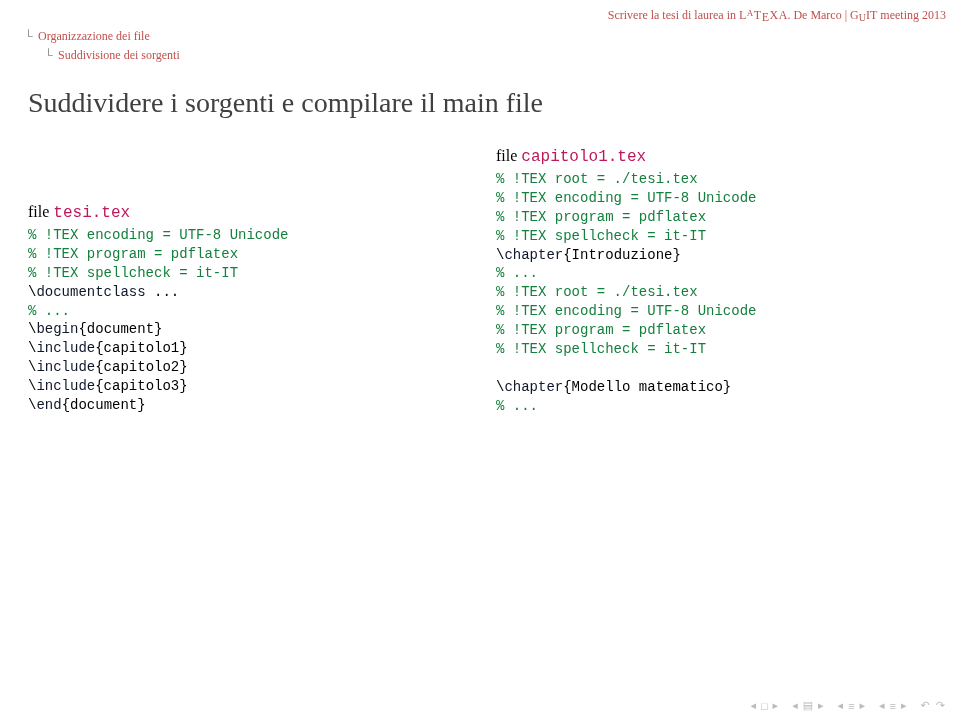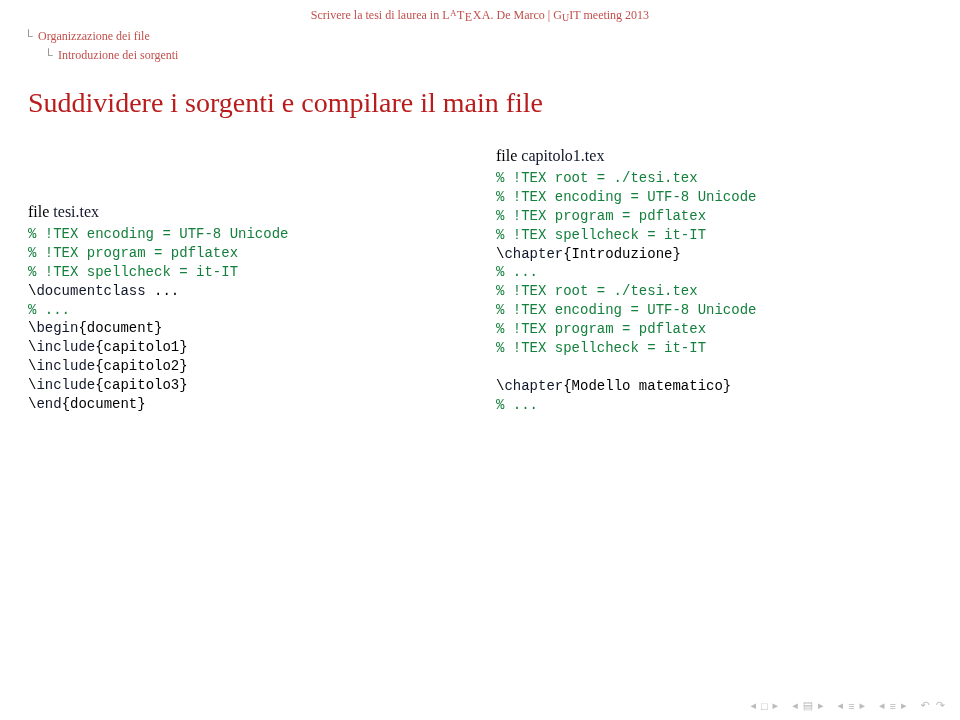--- a/index.html
+++ b/index.html
@@ -6,21 +6,21 @@
   body {
     width: 960px;
     height: 720px;
     font-family: Georgia, 'Times New Roman', serif;
     background: #ffffff;
     position: relative;
     overflow: hidden;
   }
   .header {
     display: flex;
-    justify-content: center;
+    justify-content: flex-end;
     padding: 8px 14px 2px 14px;
     font-size: 12px;
   }
   .header-left { color: #c0504d; }
   .header-right { color: #c0504d; }
   .latex-logo { letter-spacing: 0.5px; }
   .latex-a { font-size: 9px; position: relative; top: -3px; }
   .latex-e { position: relative; top: 2px; }
   .guit { font-variant: small-caps; margin-top: 44px; }
   .guit-u { position: relative; top: 2px; font-size: 10px; }
@@ -28,21 +28,21 @@
   .breadcrumb {
     font-size: 12px;
     color: #c0504d;
     padding-left: 14px;
   }
   .bc1 { padding-left: 24px; margin-top: 4px; }
   .bc2 { padding-left: 44px; margin-top: 4px; }
   .bc-l { color: #888; display: inline-block; width: 14px; }
 
   .title {
-    color: #b91c1c;
+    color: #404040;
     font-size: 28px;
     font-weight: normal;
     padding: 24px 37px 18px 28px;
   }
 
   .content {
     display: flex;
     padding: 0 28px;
     gap: 32px;
   }
@@ -51,22 +51,22 @@
   }
   .col-left { margin-top: 56px; }
   .col-right { margin-top: 0; }
 
   .file-label {
     font-size: 16px;
     margin-bottom: 4px;
     margin-top: 10px;
   }
   .file-name {
-    font-family: Liberation Serif, serif;
-    color: #0f172a;
+    font-family: Liberation Mono, monospace;
+    color: #be185d;
   }
 
   pre.code {
     font-family: 'Courier New', monospace;
     font-size: 14px;
     line-height: 1.35;
     white-space: pre;
     color: #000;
   }
   .c-grey { color: #15803d; }
@@ -103,21 +103,21 @@
   </div>
   <div class="header-right">
     <span>A. De Marco | </span><span class="guit">G<span class="guit-u">U</span>IT</span><span> meeting 2013</span>
   </div>
 </div>
 
 <div class="breadcrumb bc1">
   <span class="bc-l">└</span><span>Organizzazione dei file</span>
 </div>
 <div class="breadcrumb bc2">
-  <span class="bc-l">└</span><span>Introduzione dei sorgenti</span>
+  <span class="bc-l">└</span><span>Suddivisione dei sorgenti</span>
 </div>
 
 <h1 class="title">Suddividere i sorgenti e compilare il main file</h1>
 
 <div class="content">
   <div class="col col-left">
     <div class="file-label">
       <span>file </span><span class="file-name">tesi.tex</span>
     </div>
     <pre class="code" id="code-left"><span class="c-grey">% !TEX encoding = UTF-8 Unicode</span>

